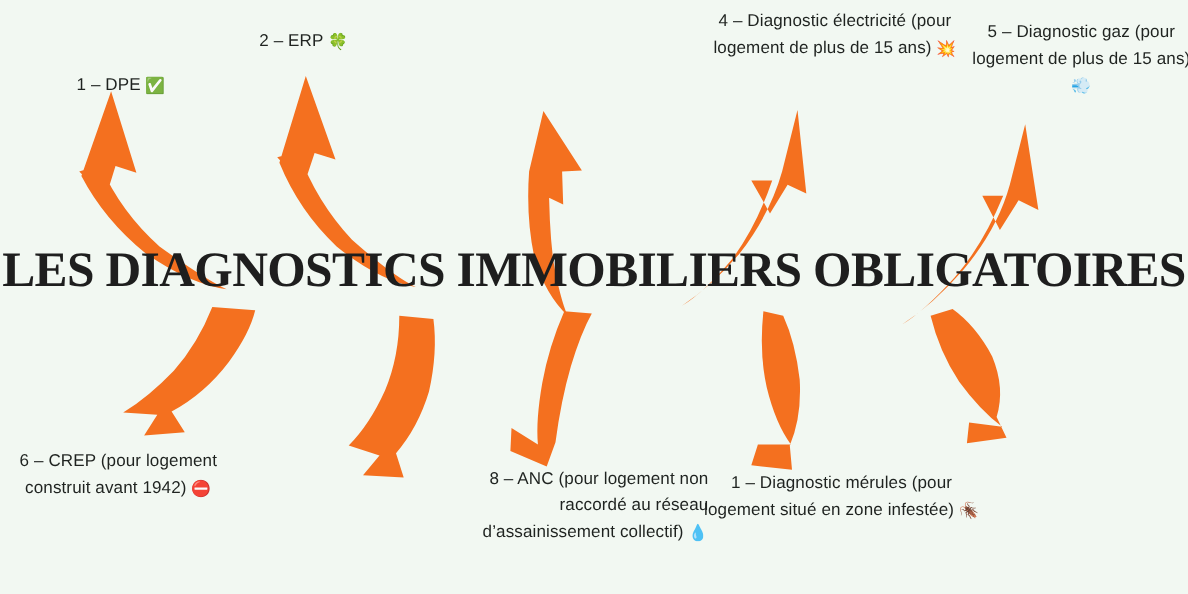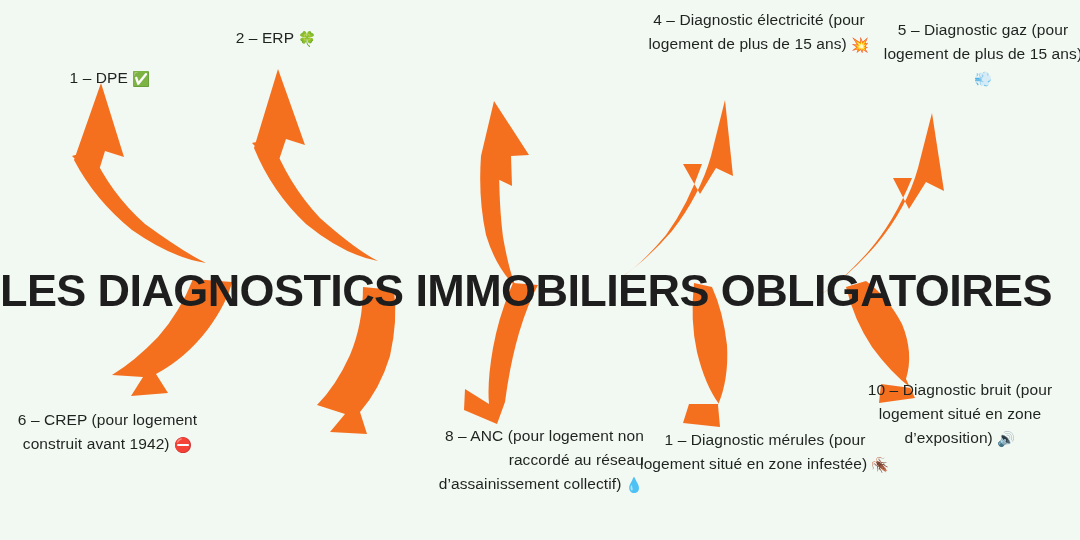--- a/index.html
+++ b/index.html
@@ -32,27 +32,27 @@
   .label .emoji {
     font-family: "DejaVu Sans", sans-serif;
     font-size: 14.5px;
     vertical-align: -1px;
   }
   #title {
     position: absolute;
     left: 0;
     top: 219px;
     width: 1080px;
-    font-family: Liberation Sans, sans-serif;
+    text-align: center;
+    font-family: Liberation Serif, serif;
     font-weight: 700;
     font-size: 45px;
     letter-spacing: -0.6px;
     color: #1e1e1e;
     white-space: nowrap;
-    margin-top: 46px;
   }
   #arrows {
     position: absolute;
     left: 0;
     top: 0;
     width: 1080px;
     height: 540px;
     pointer-events: none;
   }
   .arrow-path {
@@ -134,17 +134,14 @@
 
 
   <div class="label lab8">
     <span>8 – ANC (pour logement non raccordé au réseau d’assainissement collectif) </span><span class="emoji">💧</span>
   </div>
 
   <div class="label lab9">
     <span>1 – Diagnostic mérules (pour logement situé en zone infestée) </span><span class="emoji">🪳</span>
   </div>
 
-  <div class="label lab10">
-    <span>10 – Diagnostic bruit (pour logement situé en zone d’exposition) </span><span class="emoji">🔊</span>
-  </div>
 
 </div>
 
 </body></html>

